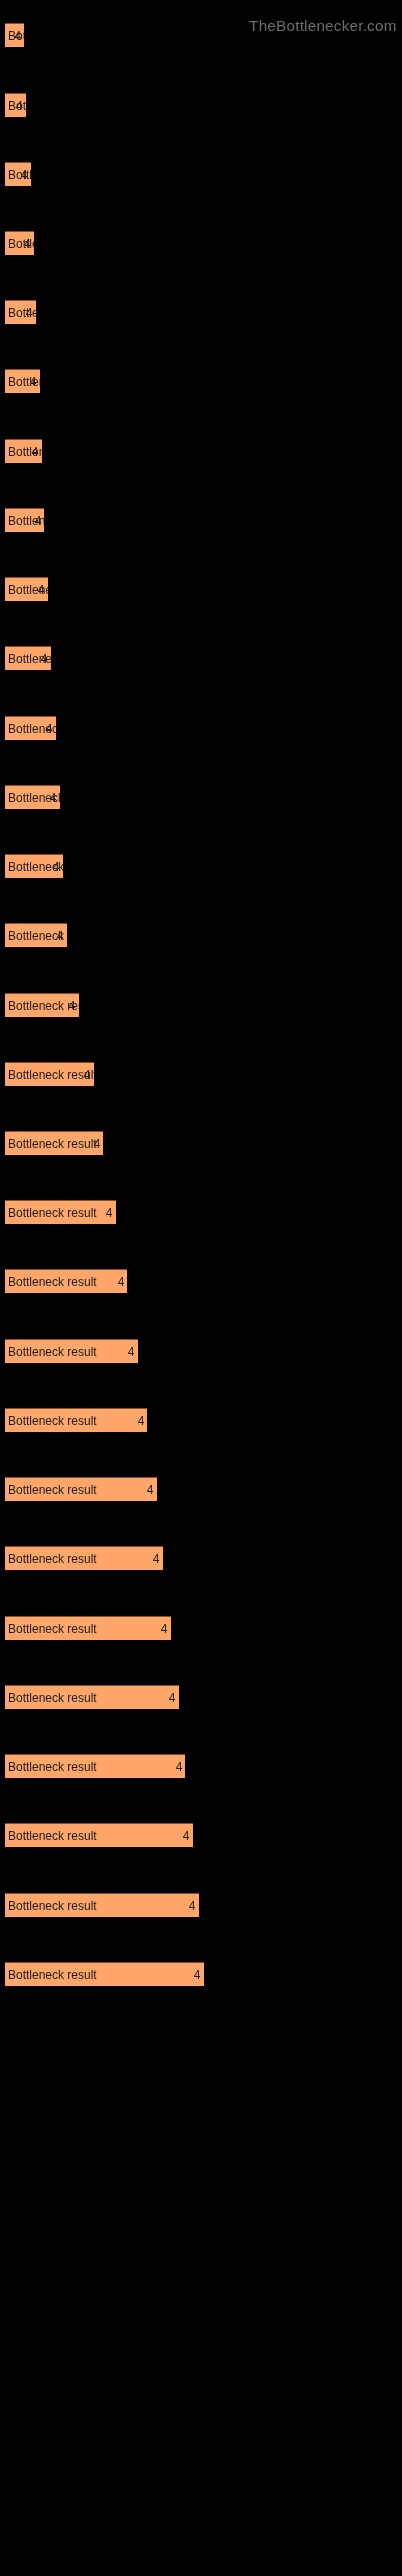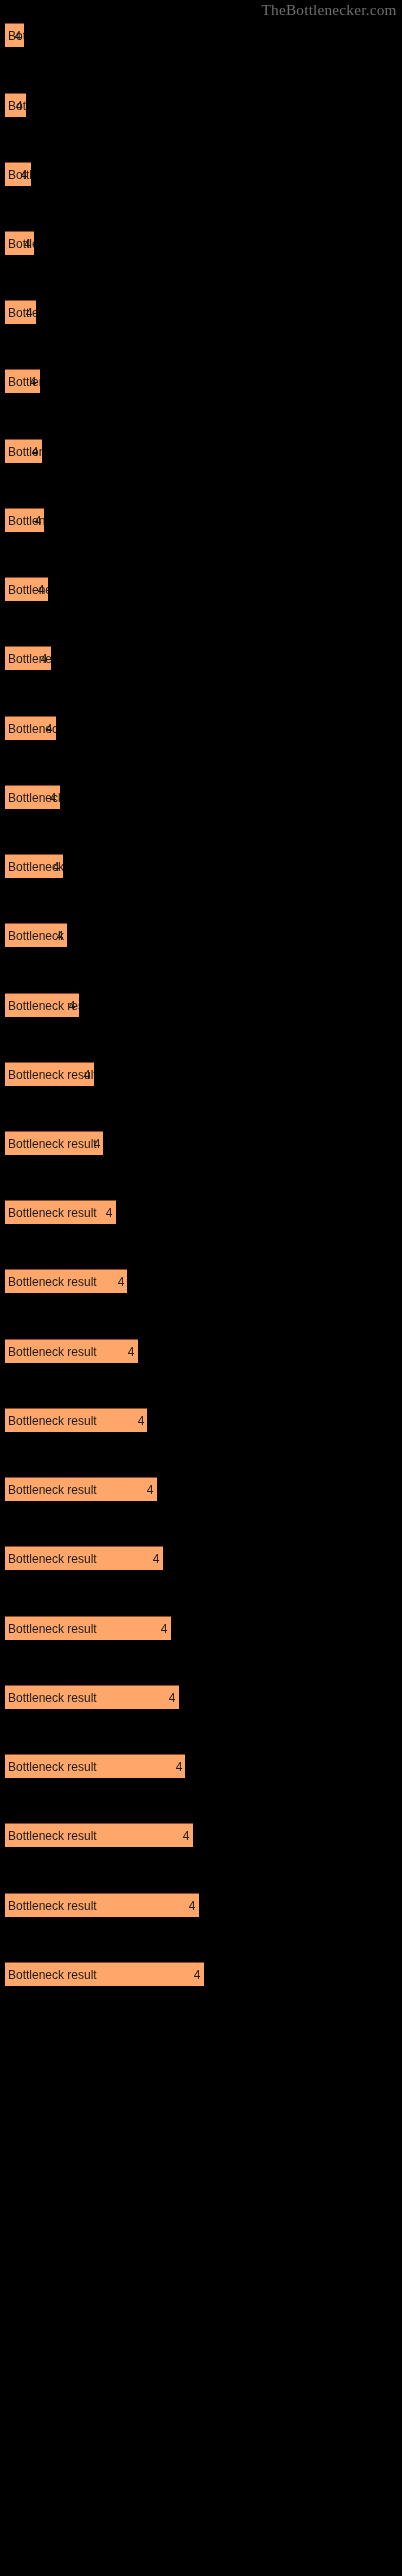--- a/index.html
+++ b/index.html
@@ -17,23 +17,23 @@
     -webkit-font-smoothing: antialiased;
   }
   .chart-root {
     position: relative;
     width: 403px;
     height: 2576px;
     background: #000000;
   }
   .watermark {
     position: absolute;
-    top: 0px;
+    top: 16px;
     right: 6.4px;
-    font-family: Liberation Serif, serif;
+    font-family: Liberation Sans, sans-serif;
     font-size: 15.3px;
     line-height: 19.3px;
     color: #6e6e6e;
     letter-spacing: 0.2px;
     white-space: nowrap;
     user-select: none;
     text-align: right;
   }
   .bars-layer {
     position: absolute;

